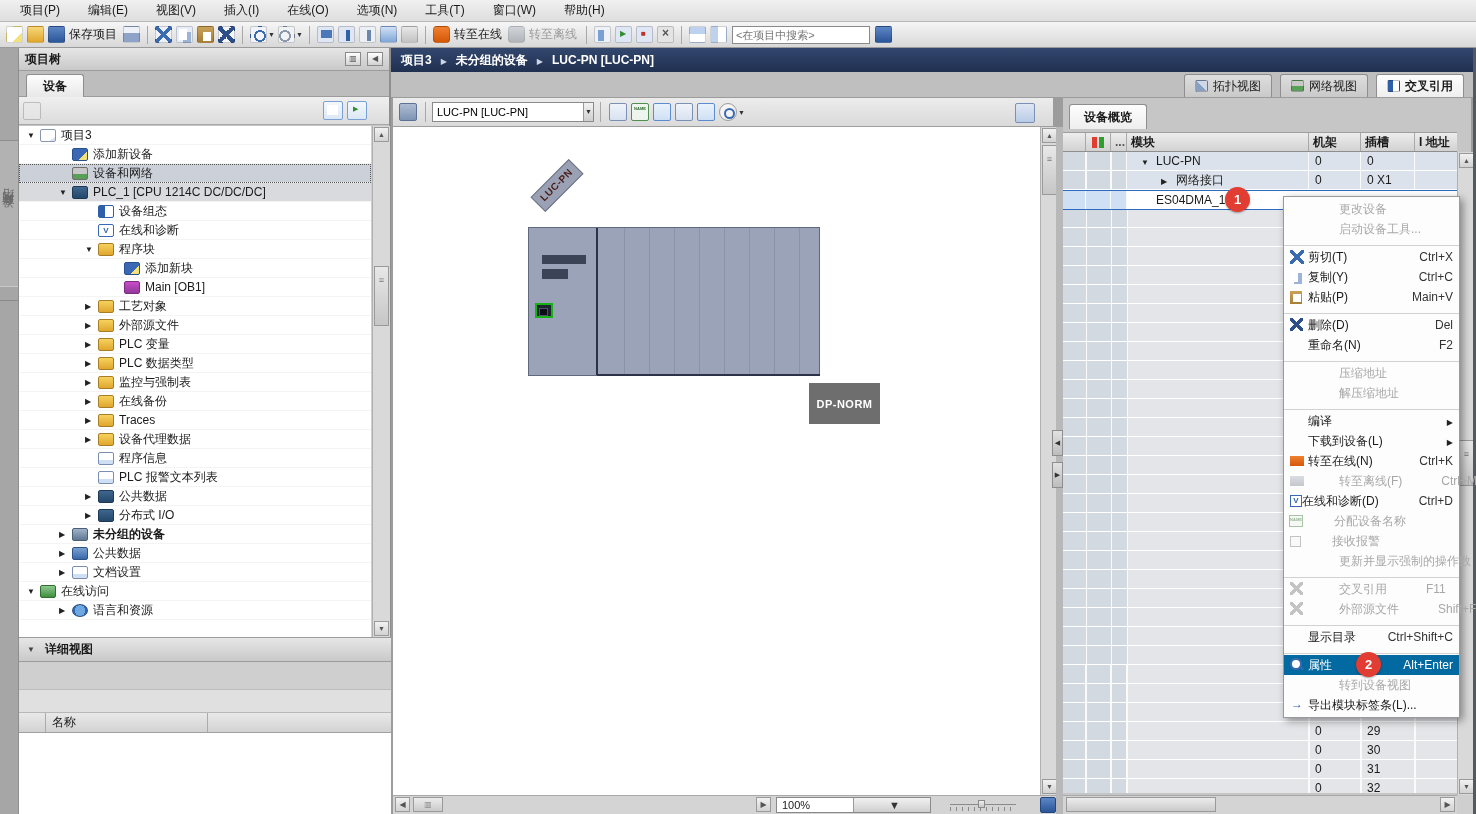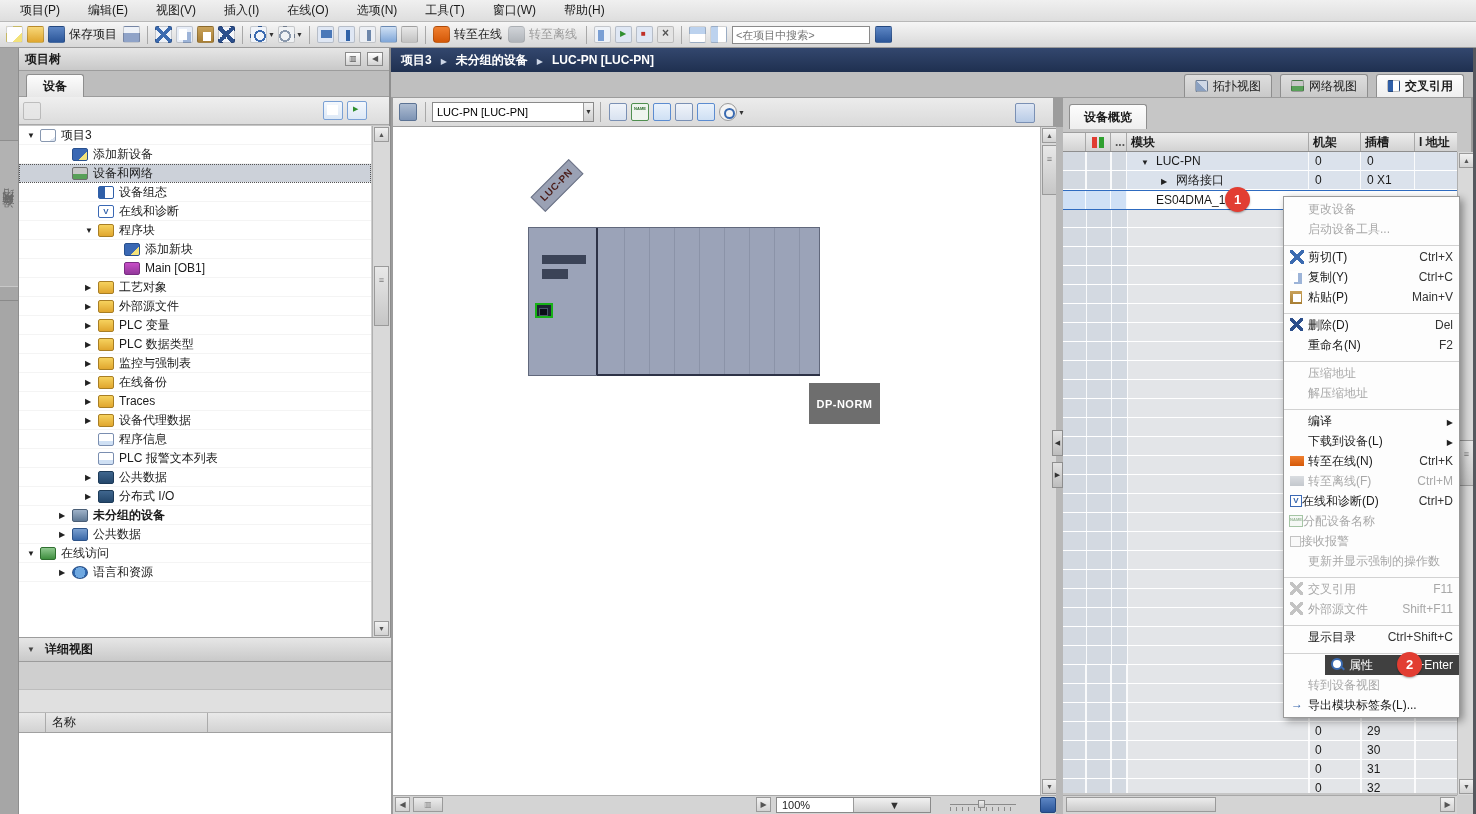--- a/index.html
+++ b/index.html
@@ -247,25 +247,25 @@
 
   
   .ctxmenu{position:absolute;left:1283px;top:196px;width:177px;background:#fdfdfd;border:1px solid #9a9a9a;
     box-shadow:3px 3px 8px rgba(0,0,0,.4);padding:2px 0;box-sizing:border-box;z-index:60;}
   .mrow{height:20px;display:flex;align-items:center;position:relative;padding:0 6px 0 4px;}
   .mic{width:20px;height:14px;flex:none;position:relative;}
   .mlb{white-space:nowrap;}
   .msc{margin-left:auto;color:#333;padding-left:8px;}
   .mar{margin-left:auto;}
   .mar::after{content:"▶";font-size:8px;color:#222;}
-  .mrow.dis .mlb,.mrow.dis .msc{color:#a8a8a8;}
+  .mrow.dis .mlb,.mrow.dis .msc{color:#a8a8a8;margin-left:31px;}
   .mrow.dis .mic{opacity:.5;}
   .mrow.sep{height:8px;padding:0;}
   .mrow.sep::after{content:"";display:block;width:100%;border-top:1px solid #d2d2d2;margin-top:4px;}
-  .mrow.hl{background:#404040;margin-left:41px;}
+  .mrow.hl{background:#0369a1;}
   .mrow.hl .mlb,.mrow.hl .msc{color:#fff;}
   .mi-cut{background:linear-gradient(45deg,transparent 42%,#3a6ab0 42% 58%,transparent 58%) 2px 0/14px 14px no-repeat,
           linear-gradient(-45deg,transparent 42%,#3a6ab0 42% 58%,transparent 58%) 2px 0/14px 14px no-repeat;}
   .mi-copy{background:linear-gradient(#fff 0 100%) 2px 1px/8px 11px no-repeat,linear-gradient(#9db4d8 0 100%) 6px 3px/8px 11px no-repeat;border-radius:1px;}
   .mi-paste{background:linear-gradient(#fff 0 100%) 5px 4px/8px 8px no-repeat,linear-gradient(#c9a25a,#a87e34) 2px 1px/12px 13px no-repeat;}
   .mi-delete{background:linear-gradient(45deg,transparent 40%,#2c4f8c 40% 60%,transparent 60%) 2px 0/13px 13px no-repeat,
              linear-gradient(-45deg,transparent 40%,#2c4f8c 40% 60%,transparent 60%) 2px 0/13px 13px no-repeat;}
   .mi-online{background:linear-gradient(#f08030,#d45808) 2px 2px/14px 10px no-repeat;border-radius:3px;}
   .mi-offline{background:linear-gradient(#b8bec6,#8c949e) 2px 2px/14px 10px no-repeat;border-radius:3px;}
   .mi-diagnostics{border:1px solid #3a68b4;background:#fff;width:12px;height:12px;margin-left:2px;box-sizing:border-box;}
@@ -493,20 +493,25 @@
         <div class="trow lv1">
     <span class="tar"></span>
     <span class="tic ic-add-device"></span>
     <span class="tlb">添加新设备</span>
   </div>
         <div class="trow lv1 sel">
     <span class="tar"></span>
     <span class="tic ic-network"></span>
     <span class="tlb">设备和网络</span>
   </div>
+        <div class="trow lv1 shade">
+    <span class="tar ar-d"></span>
+    <span class="tic ic-plc"></span>
+    <span class="tlb">PLC_1 [CPU 1214C DC/DC/DC]</span>
+  </div>
         <div class="trow lv2">
     <span class="tar"></span>
     <span class="tic ic-devconf"></span>
     <span class="tlb">设备组态</span>
   </div>
         <div class="trow lv2">
     <span class="tar"></span>
     <span class="tic ic-diag"></span>
     <span class="tlb">在线和诊断</span>
   </div>
@@ -587,20 +592,25 @@
   </div>
         <div class="trow lv1 bold">
     <span class="tar ar-r"></span>
     <span class="tic ic-ungrouped"></span>
     <span class="tlb">未分组的设备</span>
   </div>
         <div class="trow lv1">
     <span class="tar ar-r"></span>
     <span class="tic ic-common-data"></span>
     <span class="tlb">公共数据</span>
+  </div>
+        <div class="trow lv1">
+    <span class="tar ar-r"></span>
+    <span class="tic ic-doc-settings"></span>
+    <span class="tlb">文档设置</span>
   </div>
         <div class="trow lv0">
     <span class="tar ar-d"></span>
     <span class="tic ic-online-access"></span>
     <span class="tlb">在线访问</span>
   </div>
         <div class="trow lv1">
     <span class="tar ar-r"></span>
     <span class="tic ic-lang"></span>
     <span class="tlb">语言和资源</span>

